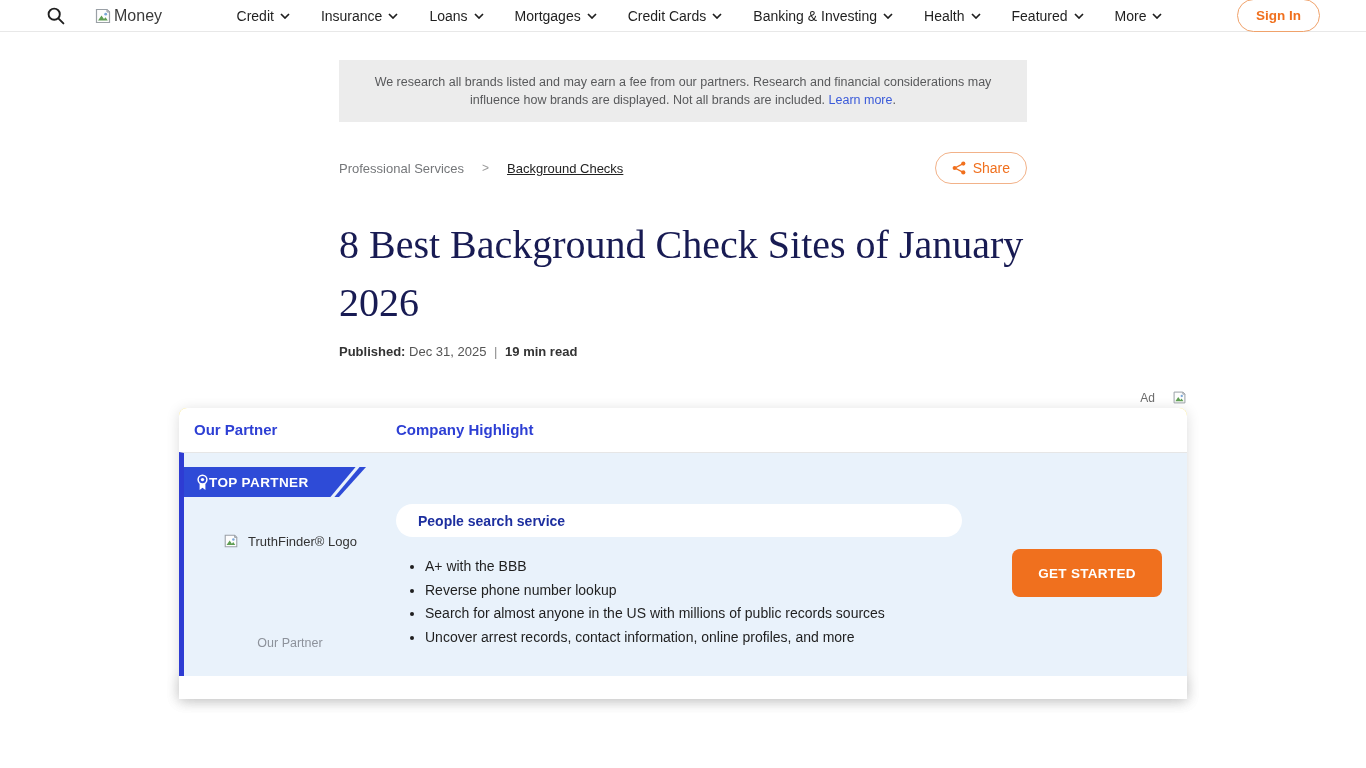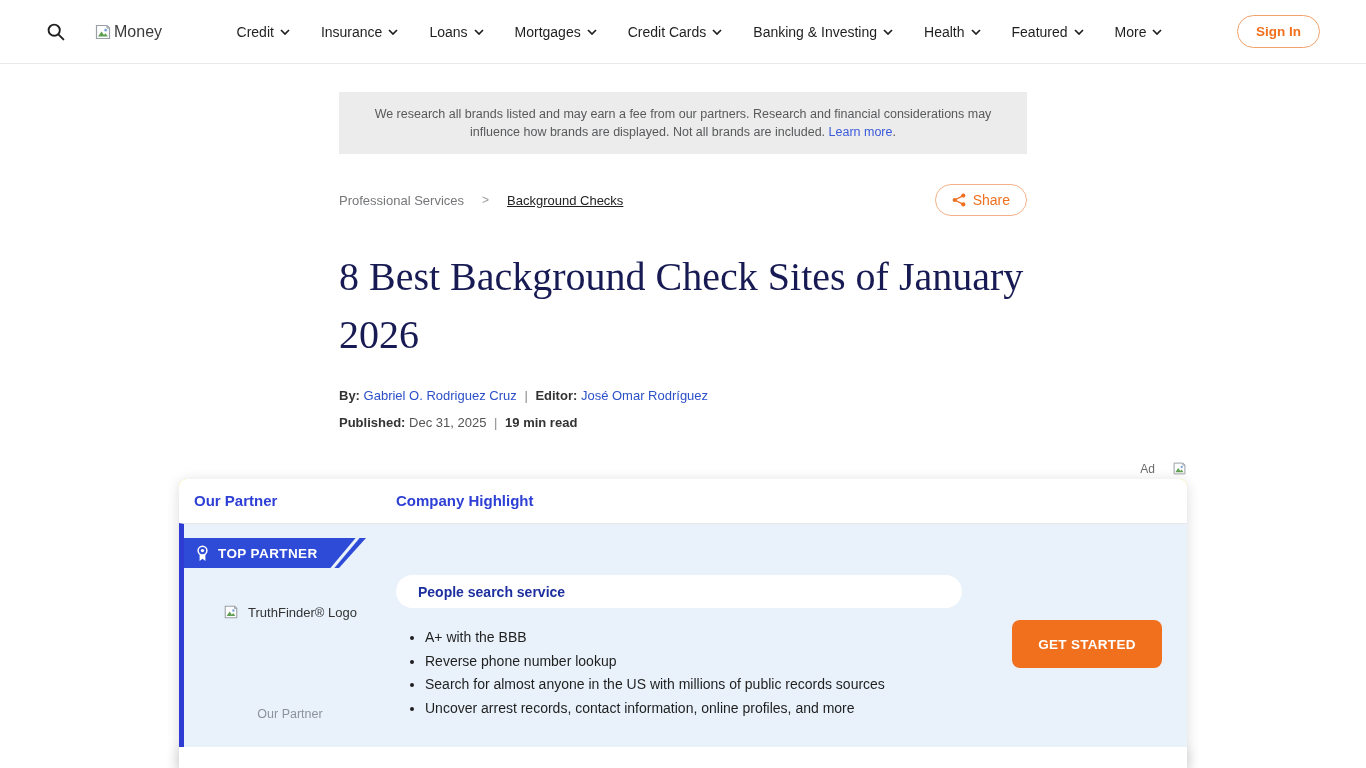--- a/index.html
+++ b/index.html
@@ -1,20 +1,20 @@
 <!DOCTYPE html>
 <html><head>
 <meta charset="utf-8">
 <style>
   * { margin:0; padding:0; box-sizing:border-box; }
   html,body { width:1366px; height:768px; overflow:hidden; background:#fff;
     font-family:"Liberation Sans", sans-serif; color:#222; }
 
   
-  .topbar { height:64px; display:flex; align-items:center; padding:0 46px;
+  .topbar { height:32px; display:flex; align-items:center; padding:0 46px;
     border-bottom:1px solid #e8e8e8; background:#fff; }
   .search-btn { width:22px; height:22px; cursor:pointer; display:flex; align-items:center; }
   .logo { display:flex; align-items:center; gap:2px; margin-left:26px; cursor:pointer; }
   .logo-text { font-size:16px; color:#3a3a3a; }
   .mainnav { flex:1; display:flex; justify-content:center; align-items:center; gap:31px; }
   .nav-item { display:flex; align-items:center; gap:6px; font-size:14px; color:#1f1f1f; cursor:pointer; white-space:nowrap; }
   .chev { width:10px; height:6px; display:inline-block; }
   .signin { border:1px solid #f0a26b; color:#f0701e; background:#fff; border-radius:18px;
     padding:8px 18px; font-size:13.5px; font-weight:bold; cursor:pointer; }
 
@@ -48,21 +48,21 @@
     font-size:12px; color:#6b6b6b; }
   .card { margin-top:3px; border-radius:8px 8px 0 0; box-shadow:0 2px 14px rgba(0,0,0,.14); background:#fde047; }
   .card-head { display:flex; align-items:center; height:44px; background:#fff; border-radius:8px 8px 0 0; }
   .card-head .c1 { width:217px; padding-left:15px; }
   .card-head .c2 { flex:1; }
   .card-head span { font-size:15px; font-weight:bold; color:#2d3fd4; }
   .card-body { position:relative; height:224px; background:#e9f2fb;
     border-left:5px solid #2e3cd3; border-top:1px solid #e6e6e6; }
 
   .badge { position:absolute; top:14px; left:0; height:30px; width:182px; background:#2e4bd7;
-    display:flex; align-items:center; gap:9px; padding-left:12px; color:#fff; font-size:13.5px;
+    display:flex; align-items:center; padding-left:12px; color:#fff; font-size:13.5px;
     font-weight:bold; letter-spacing:.4px;
     clip-path:polygon(0 0, 100% 0, calc(100% - 27px) 100%, 0 100%); }
   .badge .slash { position:absolute; right:19px; top:-2px; bottom:-2px; width:4px; background:#e9f2fb;
     transform:skewX(-40deg); }
 
   .left-col { position:absolute; left:0; top:0; width:212px; height:100%; }
   .logo-row { position:absolute; top:80px; left:0; width:212px; display:flex; justify-content:center;
     align-items:center; gap:9px; font-size:13px; color:#333; }
   .partner-caption { position:absolute; top:183px; left:0; width:212px; text-align:center;
     font-size:12.5px; color:#8d929b; }
@@ -178,27 +178,20 @@
           <circle cx="11.3" cy="11.4" r="2.1" fill="#f0701e"></circle>
           <line x1="2.7" y1="7" x2="11.3" y2="2.6" stroke="#f0701e" stroke-width="1.4"></line>
           <line x1="2.7" y1="7" x2="11.3" y2="11.4" stroke="#f0701e" stroke-width="1.4"></line>
         </svg>
       <span>Share</span>
     </button>
   </div>
 
   <h1 class="page-title">8 Best Background Check Sites of January 2026</h1>
 
-  <div class="byline">
-    <b>By:</b>
-    <a>Gabriel O. Rodriguez Cruz</a>
-    <span class="pipe">|</span>
-    <b>Editor:</b>
-    <a>José Omar Rodríguez</a>
-  </div>
   <div class="publine">
     <b>Published:</b>
     <span>Dec 31, 2025</span>
     <span class="pipe">|</span>
     <b>19 min read</b>
   </div>
 </div>
 
 <div class="wide">
   <div class="ad-row">

